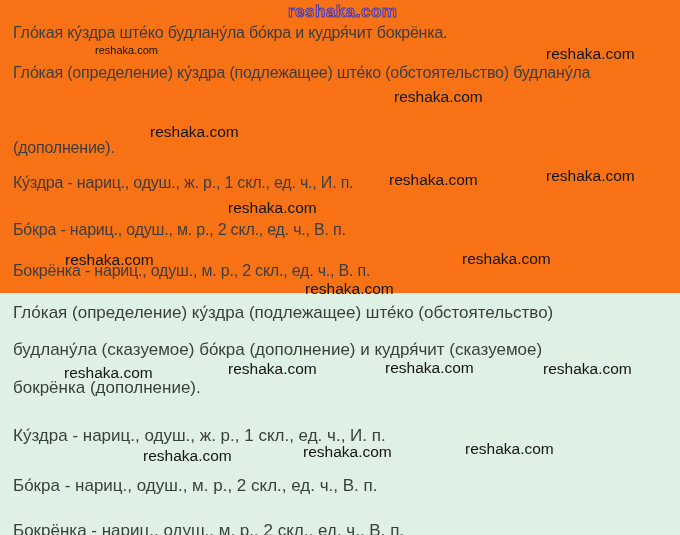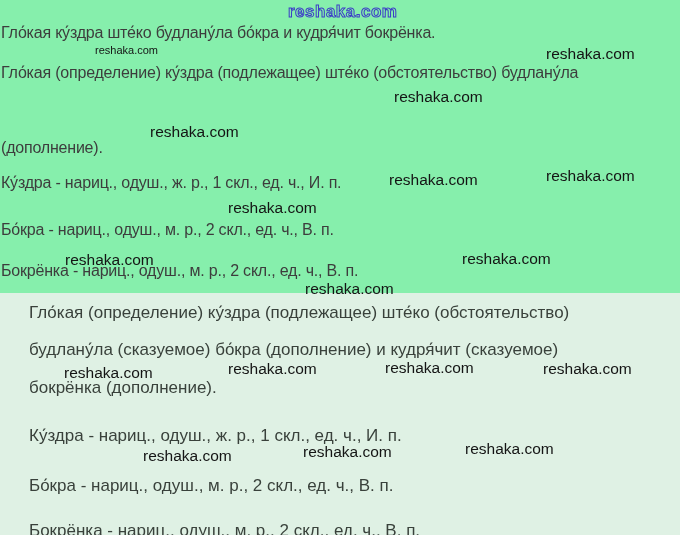--- a/index.html
+++ b/index.html
@@ -1,43 +1,43 @@
 <!DOCTYPE html>
 <html><head>
 <meta charset="utf-8">
 <style>
   html,body{margin:0;padding:0;background:#ffffff;}
   .canvas{
     position:relative;
     width:680px;height:535px;
     overflow:hidden;
-    background:#86efac;
+    background:#f97316;
     font-family:"Liberation Sans","DejaVu Sans",sans-serif;
   }
   .green-panel{
     position:absolute;left:0;top:293px;width:680px;height:242px;
     background:#dff1e4;
   }
   .logo{
     position:absolute;left:288px;top:2px;
     font-size:17px;font-weight:bold;letter-spacing:.5px;
     color:#3c3cc8;
   }
   @supports (-webkit-text-stroke: 1px black){
     .logo{color:transparent;-webkit-text-stroke:1px #3c3cc8;}
   }
   .line{
-    position:absolute;left:1px;
+    position:absolute;left:13px;
     font-size:16px;color:#3d3d3d;
     white-space:nowrap;line-height:19px;
     letter-spacing:-0.2px;
     text-align:right;
   }
   .green-txt{
-    font-size:17px;color:#39413b;letter-spacing:0px;margin-left:28px;
+    font-size:17px;color:#39413b;letter-spacing:0px;
   }
   .it{}
   .wm{
     position:absolute;
     font-size:15.5px;color:#141414;
     white-space:nowrap;
   }
   .wm.small{font-size:11px;}
 </style>
 </head>

